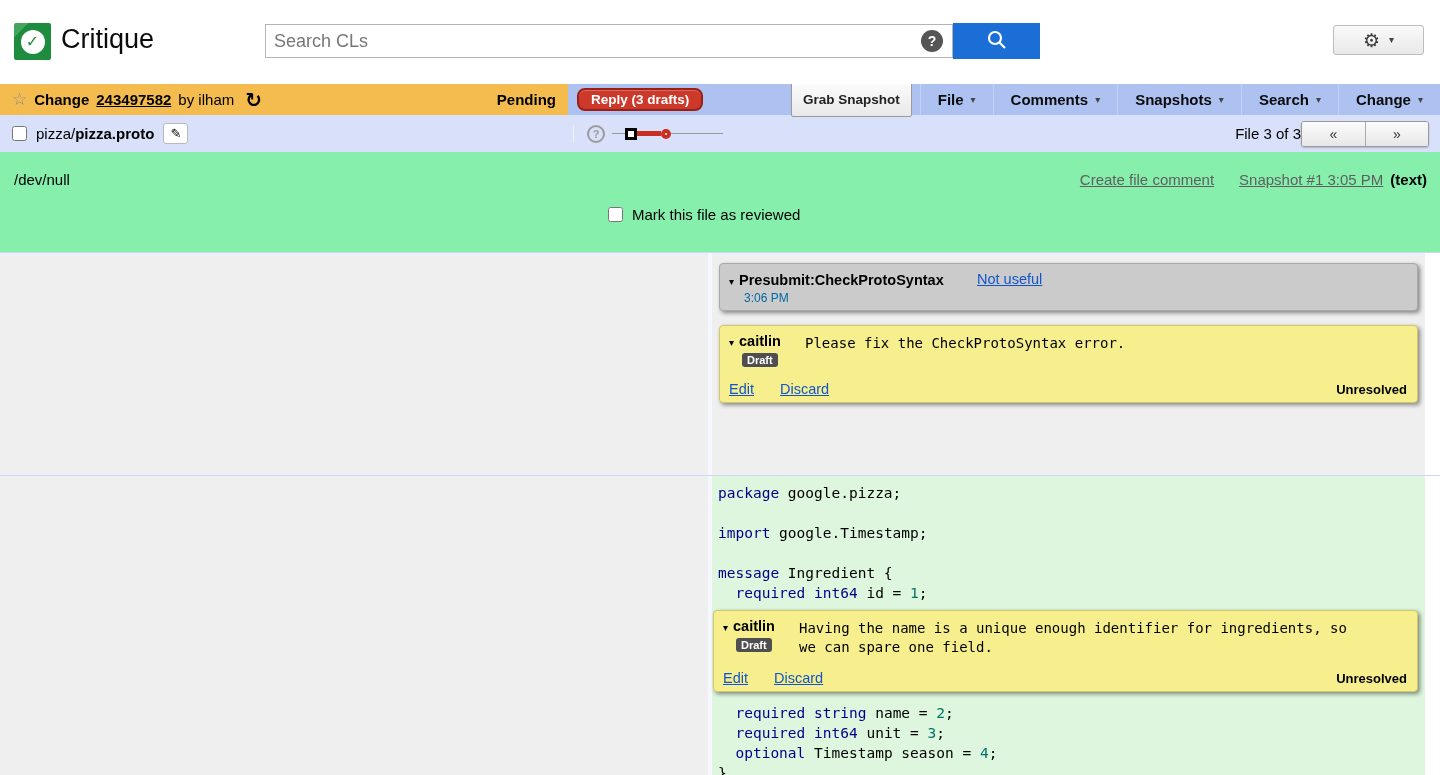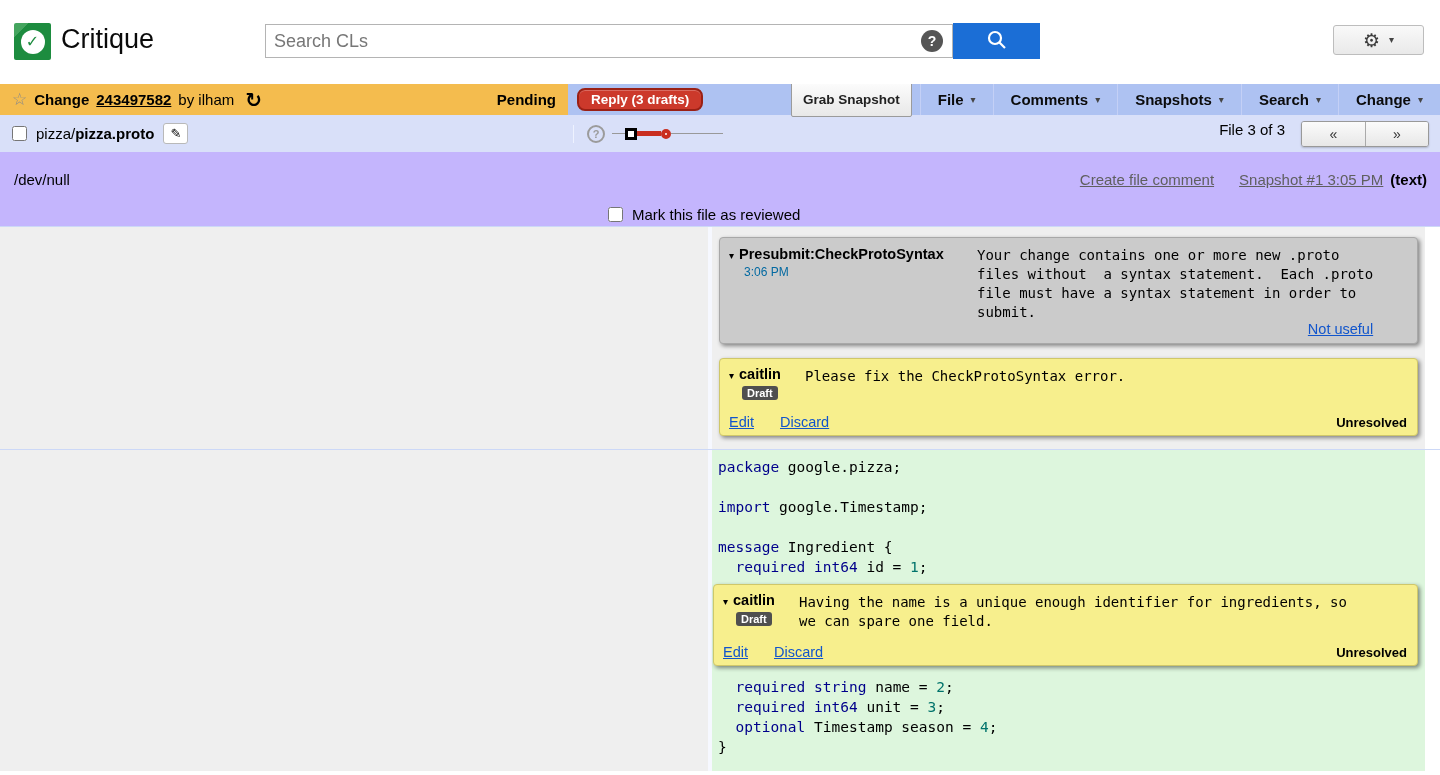--- a/index.html
+++ b/index.html
@@ -61,30 +61,30 @@
     display:flex; align-items:center; justify-content:center; font-size:13px; cursor:pointer; }
   .fb-center { display:flex; align-items:center; border-left:1px solid #eef2ff; padding-left:13px; }
   .help-outline { width:18px; height:18px; border:2px solid #9b9b9b; color:#9b9b9b; border-radius:50%;
     font-size:11px; font-weight:bold; display:flex; align-items:center; justify-content:center;
     margin-right:7px; cursor:pointer; }
   .slider { display:flex; align-items:center; cursor:pointer; }
   .t-line { height:1px; background:#999; }
   .sq { width:12px; height:12px; border:3.5px solid #000; background:#fff; }
   .redline { width:24px; height:5px; background:#c92e20; }
   .circ { width:10px; height:10px; border:4.5px solid #c92e20; border-radius:50%; background:#fff; }
-  .fb-right { margin-left:auto; display:flex; gap:16px; padding-right:11px; }
+  .fb-right { margin-left:auto; display:flex; align-items:center; gap:0; padding-right:11px; }
   .file-pos { font-size:15px; }
   .nav-group { display:flex; border:1px solid #999; border-radius:3px; overflow:hidden;
     box-shadow:0 1px 2px rgba(0,0,0,.2); }
   .nav-btn { width:63px; height:24px; background:linear-gradient(#fbfbfb,#e7e7e7); border:none;
     display:flex; align-items:center; justify-content:center; font-size:14px; color:#333; cursor:pointer; }
   .nav-btn + .nav-btn { border-left:1px solid #aaa; }
 
   
-  .file-header { height:74px; background:#c4b5fd; position:relative; }
+  .file-header { height:100px; background:#86efac; position:relative; }
   .dev-null { position:absolute; left:14px; top:19px; font-size:15px; }
   .fh-links { position:absolute; right:13px; top:19px; display:flex; gap:25px; align-items:baseline; font-size:15px; }
   .fh-links a { color:#5f5f5f; text-decoration:underline; cursor:pointer; }
   .fh-format { color:#000; font-weight:bold; margin-left:-18px; }
   .mark-row { position:absolute; left:608px; top:54px; display:flex; align-items:center; gap:9px; font-size:15px; }
   .mark-row input { width:15px; height:15px; }
 
   
   .diff { height:545px; display:flex; flex-direction:column; }
   .diff-row { display:flex; border-top:1px solid #ccd8f7; }
@@ -245,24 +245,20 @@
 
       <div class="presubmit">
         <div class="ps-left">
           <div class="ps-name">
             <span class="tri">▾</span>
             <span>Presubmit:CheckProtoSyntax</span>
           </div>
           <div class="ps-time">3:06 PM</div>
         </div>
         <div class="ps-right">
-          <div class="ps-msg mono">Your change contains one or more new .proto
-files without  a syntax statement.  Each .proto
-file must have a syntax statement in order to
-submit.</div>
           <div class="ps-action">
             <a class="blue-link">Not useful</a>
           </div>
         </div>
       </div>
 
       <div class="draft">
         <div class="d-top">
           <div class="d-left">
             <div class="d-name">

